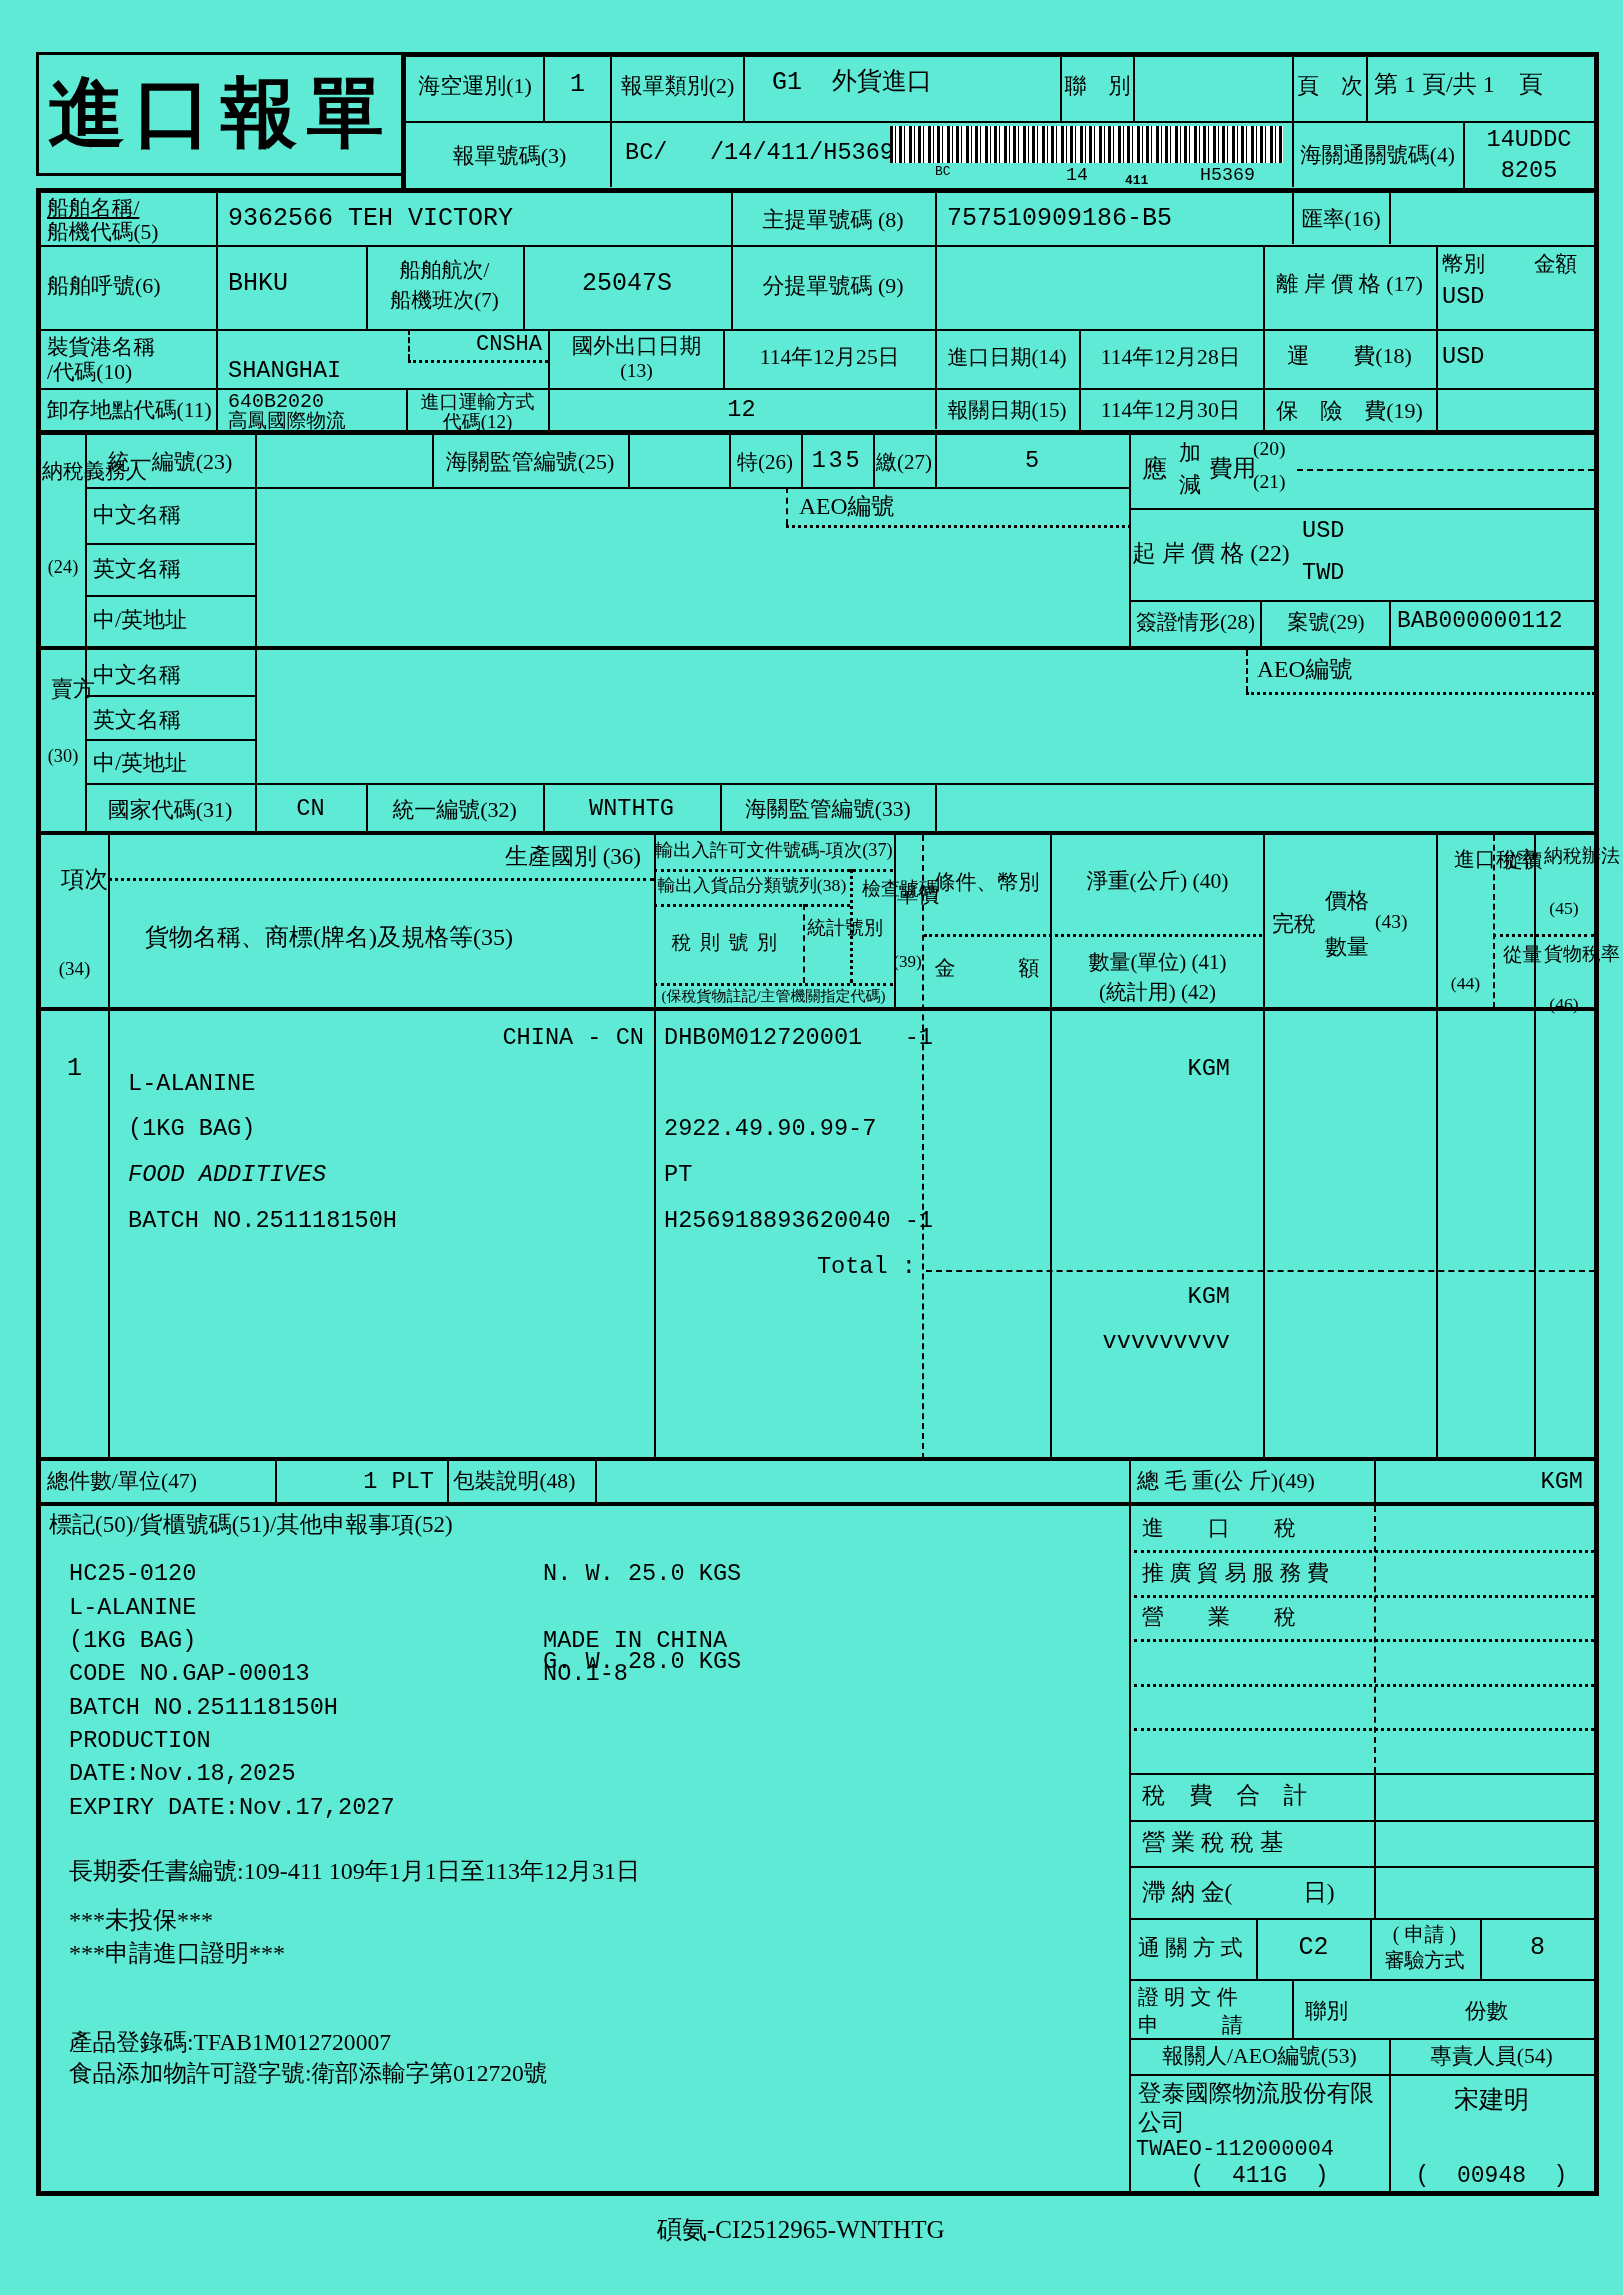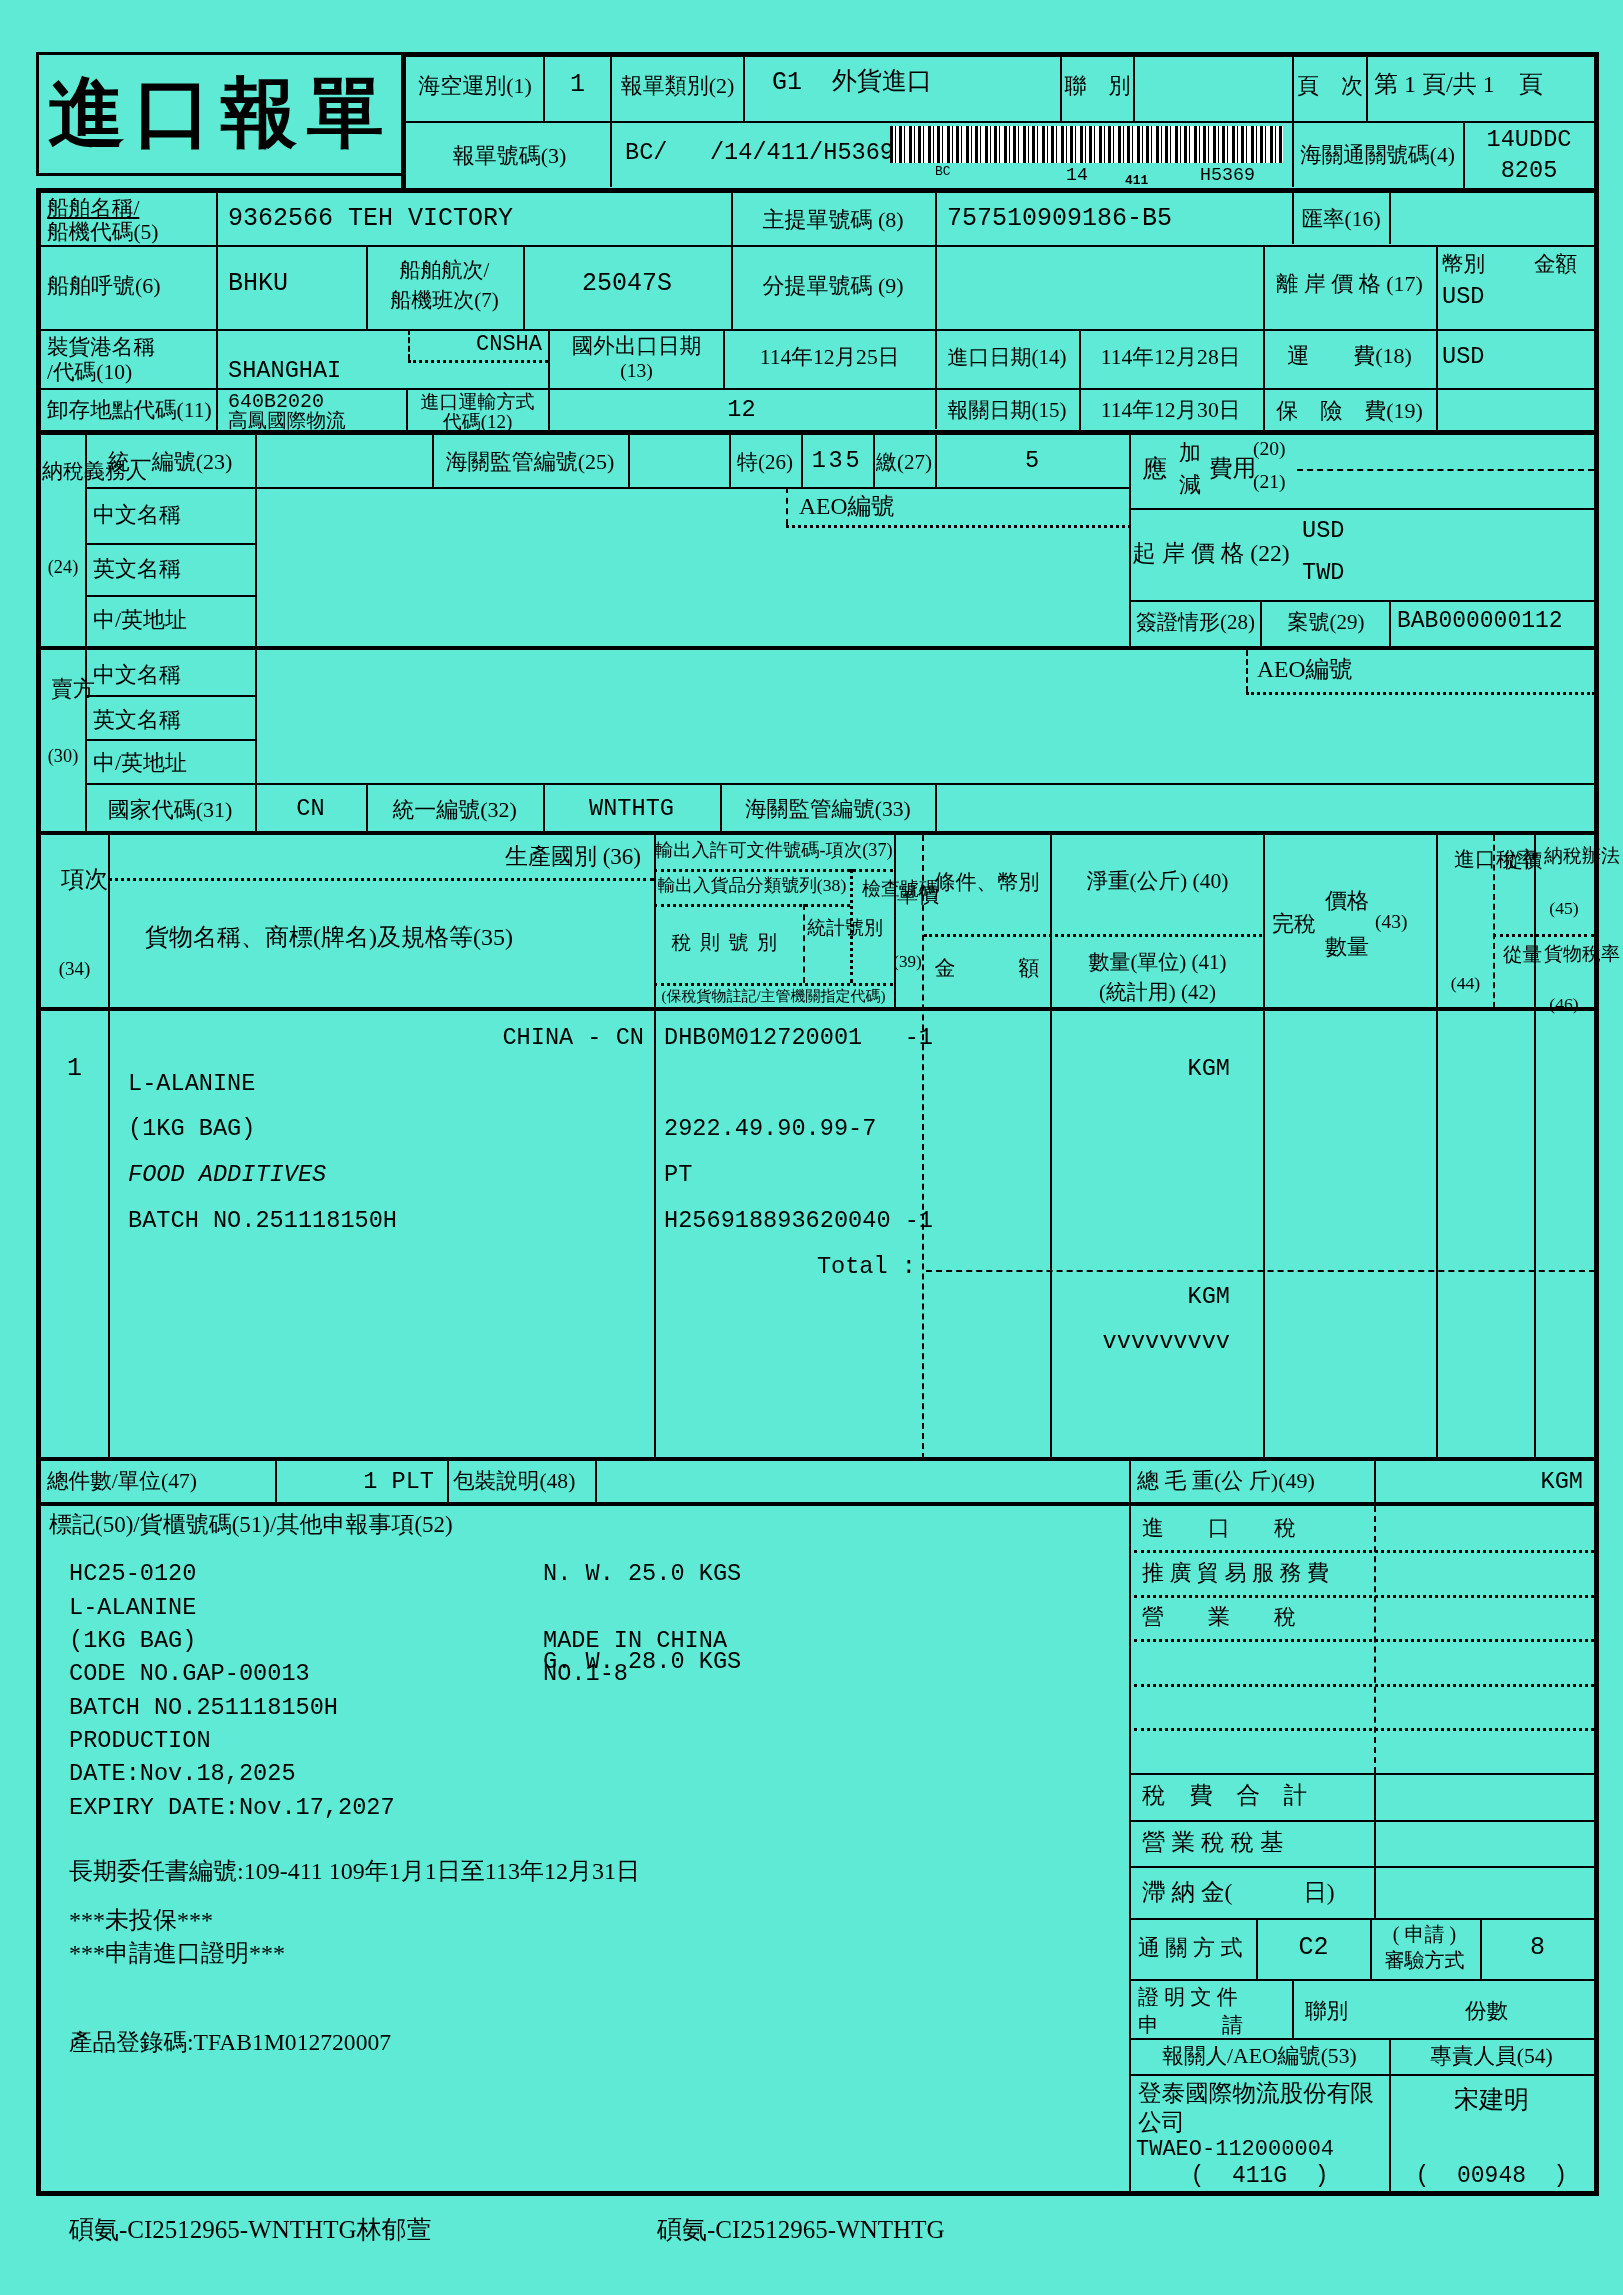--- a/index.html
+++ b/index.html
@@ -285,20 +285,21 @@
   <div class="t m" style="left:69px;top:1760px;width:425px;font-size:23.6px;">DATE:Nov.18,2025</div>
   <div class="t m" style="left:69px;top:1794px;width:458px;font-size:23.6px;">EXPIRY DATE:Nov.17,2027</div>
   <div class="t m" style="left:543px;top:1560px;width:360px;font-size:23.6px;">N. W. 25.0 KGS</div>
   <div class="t m" style="left:543px;top:1648px;width:360px;font-size:23.6px;">G. W. 28.0 KGS</div>
   <div class="t m" style="left:543px;top:1627px;width:360px;font-size:23.6px;">MADE IN CHINA</div>
   <div class="t m" style="left:543px;top:1660px;width:360px;font-size:23.6px;">NO.1-8</div>
   <div class="t" style="left:69px;top:1858px;width:1034px;font-size:24px;">長期委任書編號:109-411 109年1月1日至113年12月31日</div>
   <div class="t" style="left:69px;top:1907px;width:458px;font-size:24px;">***未投保***</div>
   <div class="t" style="left:69px;top:1940px;width:589px;font-size:24px;">***申請進口證明***</div>
   <div class="t" style="left:69px;top:2029px;width:785px;font-size:23.6px;">產品登錄碼:TFAB1M012720007</div>
+  <div class="t" style="left:69px;top:2060px;width:981px;font-size:23.6px;">食品添加物許可證字號:衛部添輸字第012720號</div>
 
   <div class="dlv" style="left:1374px;top:1506px;height:267px;"></div>
   <div class="dot" style="left:1134px;top:1550px;width:460px;"></div>
   <div class="dot" style="left:1134px;top:1595px;width:460px;"></div>
   <div class="dot" style="left:1134px;top:1639px;width:460px;"></div>
   <div class="dot" style="left:1134px;top:1684px;width:460px;"></div>
   <div class="dot" style="left:1134px;top:1728px;width:460px;"></div>
   <div class="t" style="left:1142px;top:1515px;width:226px;font-size:22px;">進　　口　　稅</div>
   <div class="t" style="left:1142px;top:1560px;width:226px;font-size:22px;">推 廣 貿 易 服 務 費</div>
   <div class="t" style="left:1142px;top:1604px;width:226px;font-size:22px;">營　　業　　稅</div>
@@ -329,17 +330,16 @@
   <div class="sl" style="left:1389px;top:2038px;width:2px;height:153px;"></div>
   <div class="t ctr" style="left:1132px;top:2044px;width:255px;font-size:21.6px;">報關人/AEO編號(53)</div>
   <div class="t ctr" style="left:1391px;top:2044px;width:201px;font-size:21.6px;">專責人員(54)</div>
   <div class="t" style="left:1138px;top:2080px;width:249px;font-size:23.6px;">登泰國際物流股份有限</div>
   <div class="t" style="left:1138px;top:2109px;width:249px;font-size:23.6px;">公司</div>
   <div class="t m" style="left:1136px;top:2137px;width:249px;font-size:22px;">TWAEO-112000004</div>
   <div class="t ctr m" style="left:1132px;top:2163px;width:255px;font-size:23px;">(  411G  )</div>
   <div class="t ctr" style="left:1391px;top:2086px;width:201px;font-size:25px;">宋建明</div>
   <div class="t ctr m" style="left:1391px;top:2163px;width:201px;font-size:23px;">(  00948  )</div>
 
-  <div class="t" style="left:69px;top:2216px;width:523px;font-size:25px;">碩氨-CI2512965-WNTHTG林郁萱</div>
   <div class="t" style="left:657px;top:2216px;width:458px;font-size:25px;">碩氨-CI2512965-WNTHTG</div>
 
 </div>
 
 
 </body></html>

